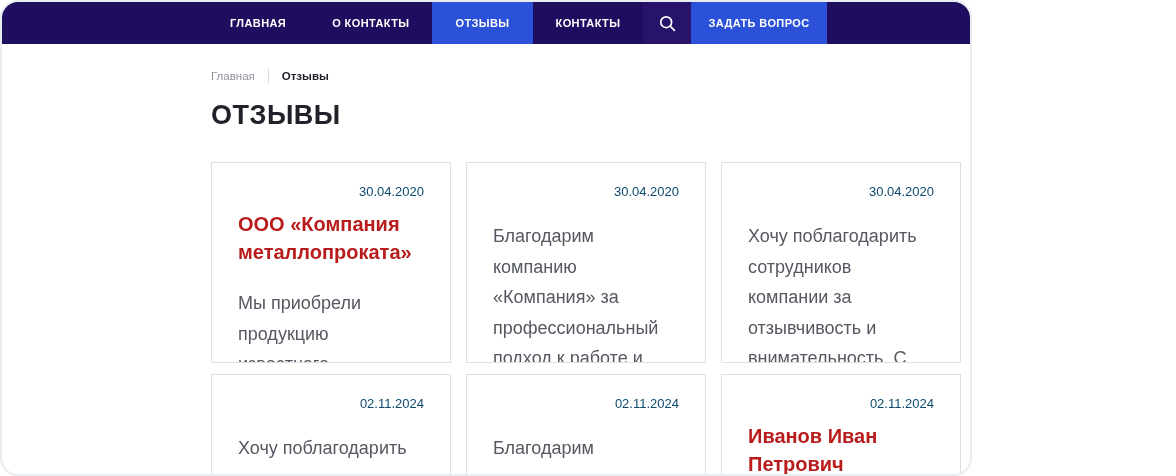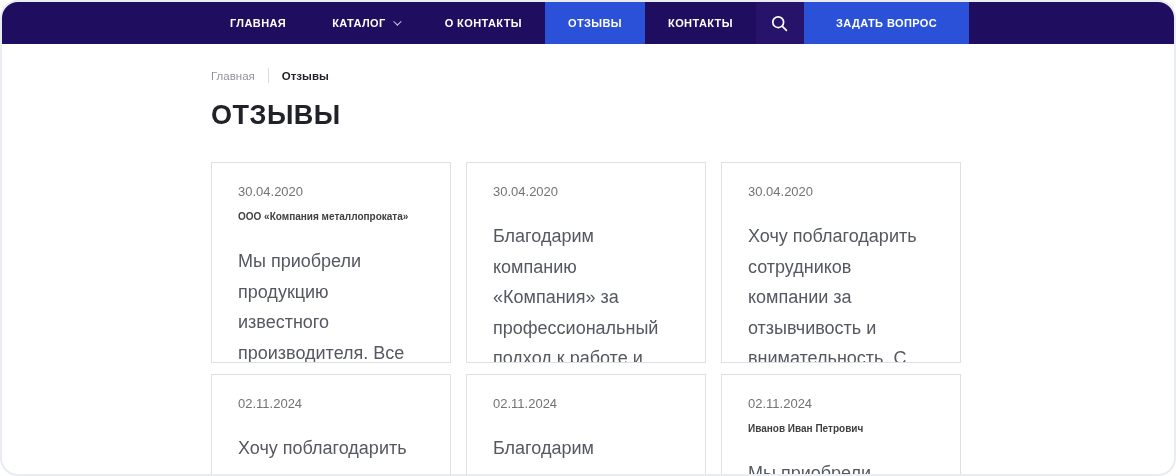--- a/index.html
+++ b/index.html
@@ -1,20 +1,20 @@
 <!DOCTYPE html>
 <html lang="ru"><head>
 <meta charset="utf-8">
 <style>
   * { box-sizing: border-box; margin: 0; padding: 0; }
   html, body { width: 1176px; height: 476px; background: #ffffff; }
   body { font-family: "Liberation Sans", "DejaVu Sans", sans-serif; }
 
   .frame {
-    width: 1176px; height: 476px;
+    width: 972px; height: 476px;
     border-radius: 18px;
     border: 2px solid #e9edf1;
     background: #ffffff;
     overflow: hidden;
     position: relative;
   }
 
   
   .topnav {
     height: 42px;
@@ -52,21 +52,21 @@
     cursor: pointer;
   }
   .cta-btn {
     background: #2b51d8;
     border: none;
     color: #ffffff;
     font-family: inherit;
     font-size: 11px;
     font-weight: 700;
     letter-spacing: 0.4px;
-    padding: 0 32px;
+    padding: 0 17px;
     cursor: pointer;
     white-space: nowrap;
   }
 
   
   .content { padding-left: 209px; }
 
   .breadcrumb {
     margin-top: 24px;
     display: flex;
@@ -106,47 +106,44 @@
     grid-auto-rows: 201px;
   }
   .card {
     background: #ffffff;
     border: 1px solid #e0e0e4;
     padding: 21px 26px;
     overflow: hidden;
   }
   .card .date {
     font-size: 13px;
-    color: #737373;
+    color: #0c4a6e;
+    text-align: right;
   }
   .card .author {
     margin-top: 11px;
-    font-size: 10px;
-    font-weight: 700;
-    color: #404040;
+    font-size: 20px;
+    font-weight: 700;
+    color: #b91c1c;
     line-height: 1.4;
   }
   .card .text {
     margin-top: 22px;
     font-size: 18px;
     color: #555861;
     line-height: 1.7;
   }
 </style>
 </head>
 <body>
 
 <div class="frame">
 
   <header class="topnav">
     <a class="nav-item">ГЛАВНАЯ</a>
-    <a class="nav-item">
-      <span>КАТАЛОГ</span>
-      <span class="chevron"></span>
-    </a>
     <a class="nav-item">О КОНТАКТЫ</a>
     <a class="nav-item active">ОТЗЫВЫ</a>
     <a class="nav-item">КОНТАКТЫ</a>
     <button class="search-btn">
       <span style="display:flex;">
         <svg width="17" height="17" viewBox="0 0 17 17" fill="none">
           <circle cx="7.2" cy="7.2" r="5.4" stroke="#ffffff" stroke-width="1.7"></circle>
           <line x1="11.4" y1="11.4" x2="15.4" y2="15.4" stroke="#ffffff" stroke-width="1.7" stroke-linecap="round"></line>
         </svg>
       </span>

